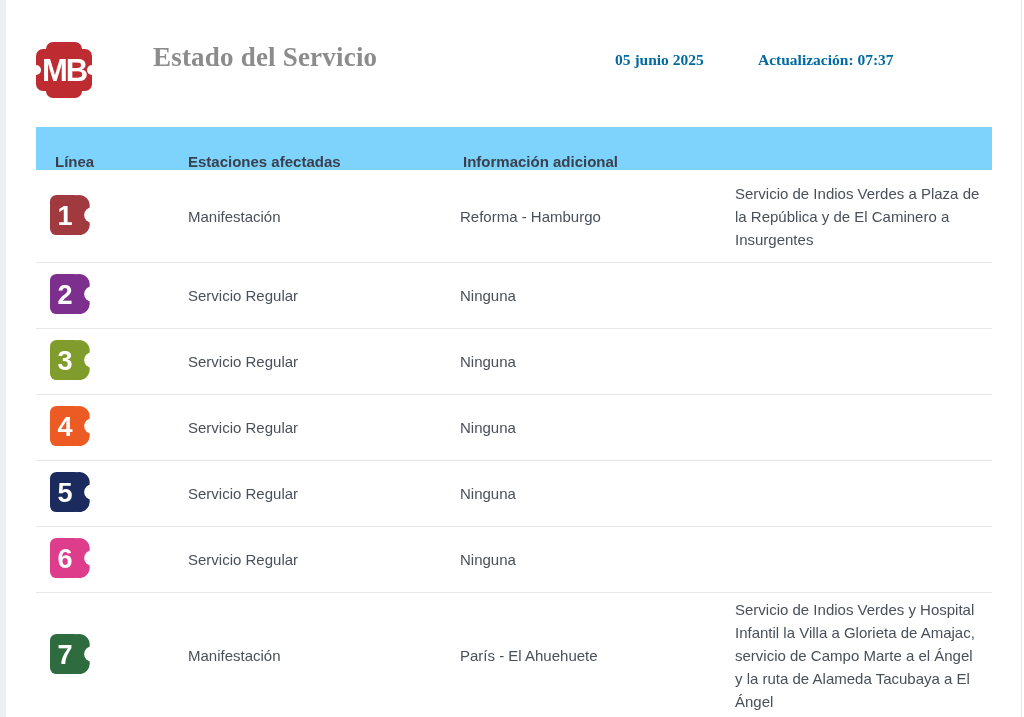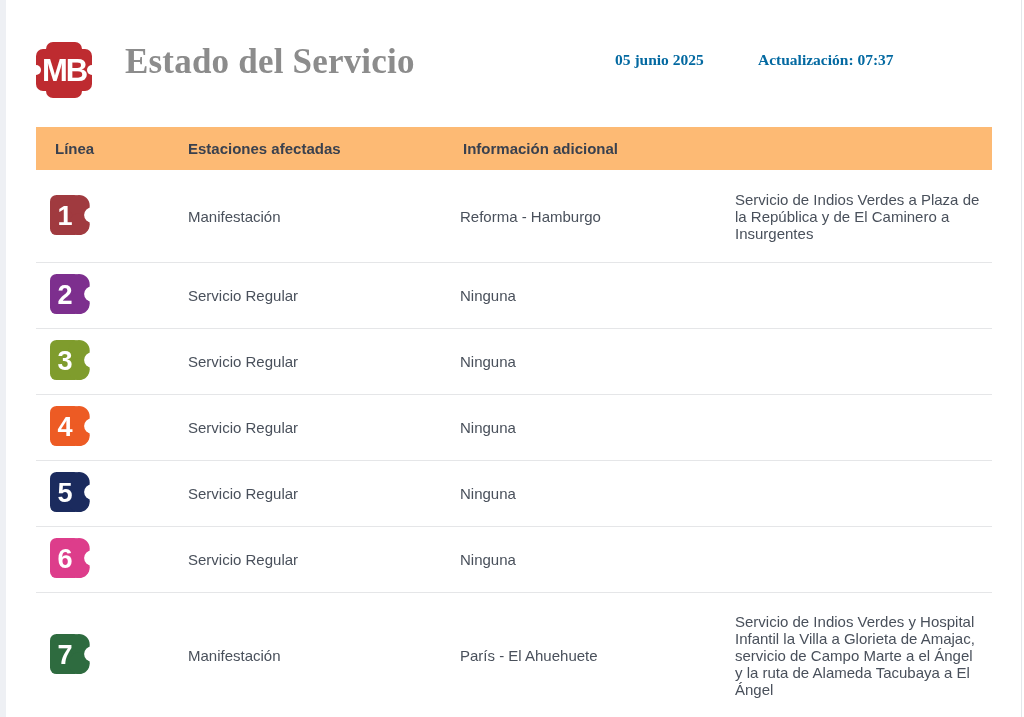--- a/index.html
+++ b/index.html
@@ -23,23 +23,23 @@
   
   .header { position: relative; height: 127px; }
   .logo {
     position: absolute;
     left: 36px; top: 42px;
     width: 56px; height: 56px;
   }
   .logo svg { display: block; }
   .page-title {
     position: absolute;
-    left: 125px; top: 42px;
+    left: 153px; top: 42px;
     font-family: "Liberation Serif", "DejaVu Serif", serif;
-    font-size: 35px;
+    font-size: 27px;
     font-weight: bold;
     color: #8C8C8C;
     letter-spacing: 0.2px;
     white-space: nowrap;
   }
   .header-date, .header-update {
     position: absolute;
     top: 51px;
     font-family: "Liberation Serif", "DejaVu Serif", serif;
     font-size: 15.5px;
@@ -48,22 +48,22 @@
     white-space: nowrap;
   }
   .header-date { left: 615px; }
   .header-update { left: 758px; }
 
   
   .table { margin-left: 36px; width: 956px; }
   .thead {
     display: flex;
     height: 43px;
-    align-items: center;
-    background: #fdba74;
+    align-items: flex-end;
+    background: #7dd3fc;
     font-size: 15px;
     font-weight: bold;
     color: #3A414E;
   }
   .cell { flex: 0 0 auto; }
   .c1 { width: 152px; }
   .c2 { width: 272px; }
   .c3 { width: 275px; }
   .c4 { width: 257px; }
   .thead .c1 { padding-left: 19px; }
@@ -72,21 +72,21 @@
     display: flex;
     align-items: center;
     height: 66px;
     border-bottom: 1px solid #E5E6E8;
     font-size: 15px;
     color: #49505B;
   }
   .trow.row-tall { height: 93px; }
   .trow.row-last { height: 124px; border-bottom: none; }
   .trow .c1 { padding-left: 14px; }
-  .trow .c4 { padding-right: 8px; line-height: 17px; }
+  .trow .c4 { padding-right: 8px; line-height: 23px; }
 
   
   .badge { display: inline-block; }
   .badge svg { display: block; width: 43px; height: 42px; }
   .badge-num {
     fill: #ffffff;
     font-family: "Liberation Sans", sans-serif;
     font-size: 29px;
     font-weight: bold;
   }

